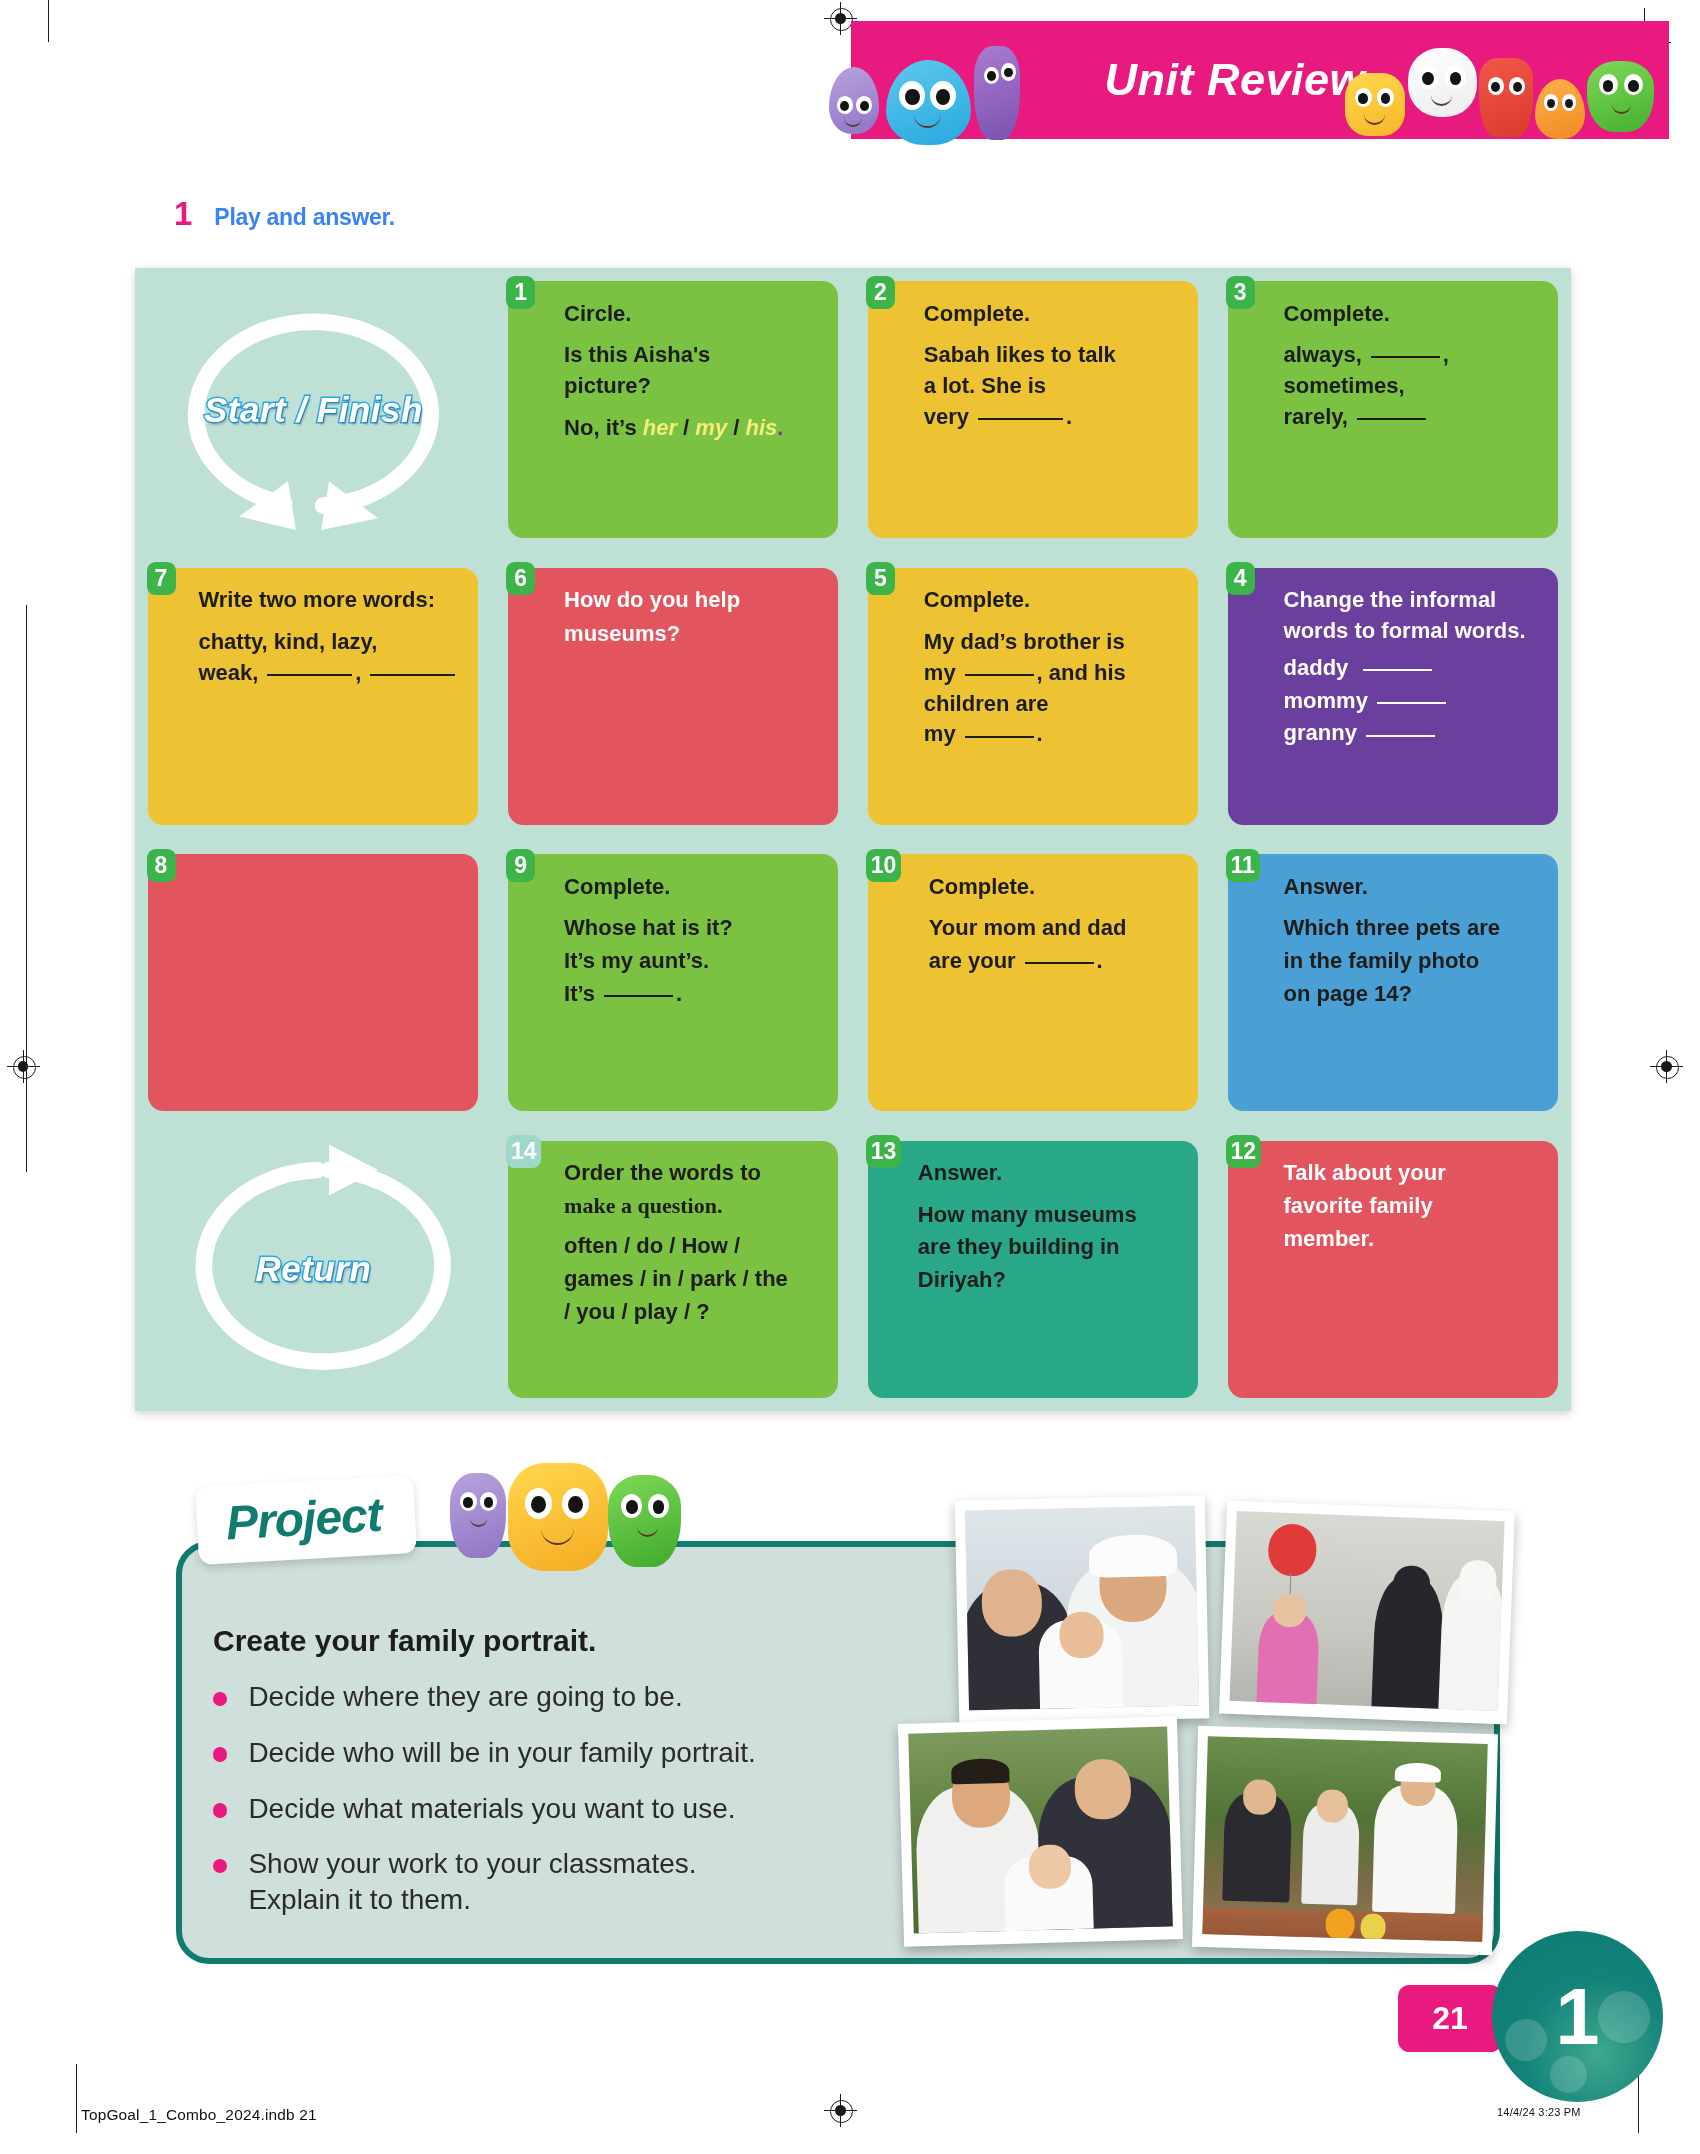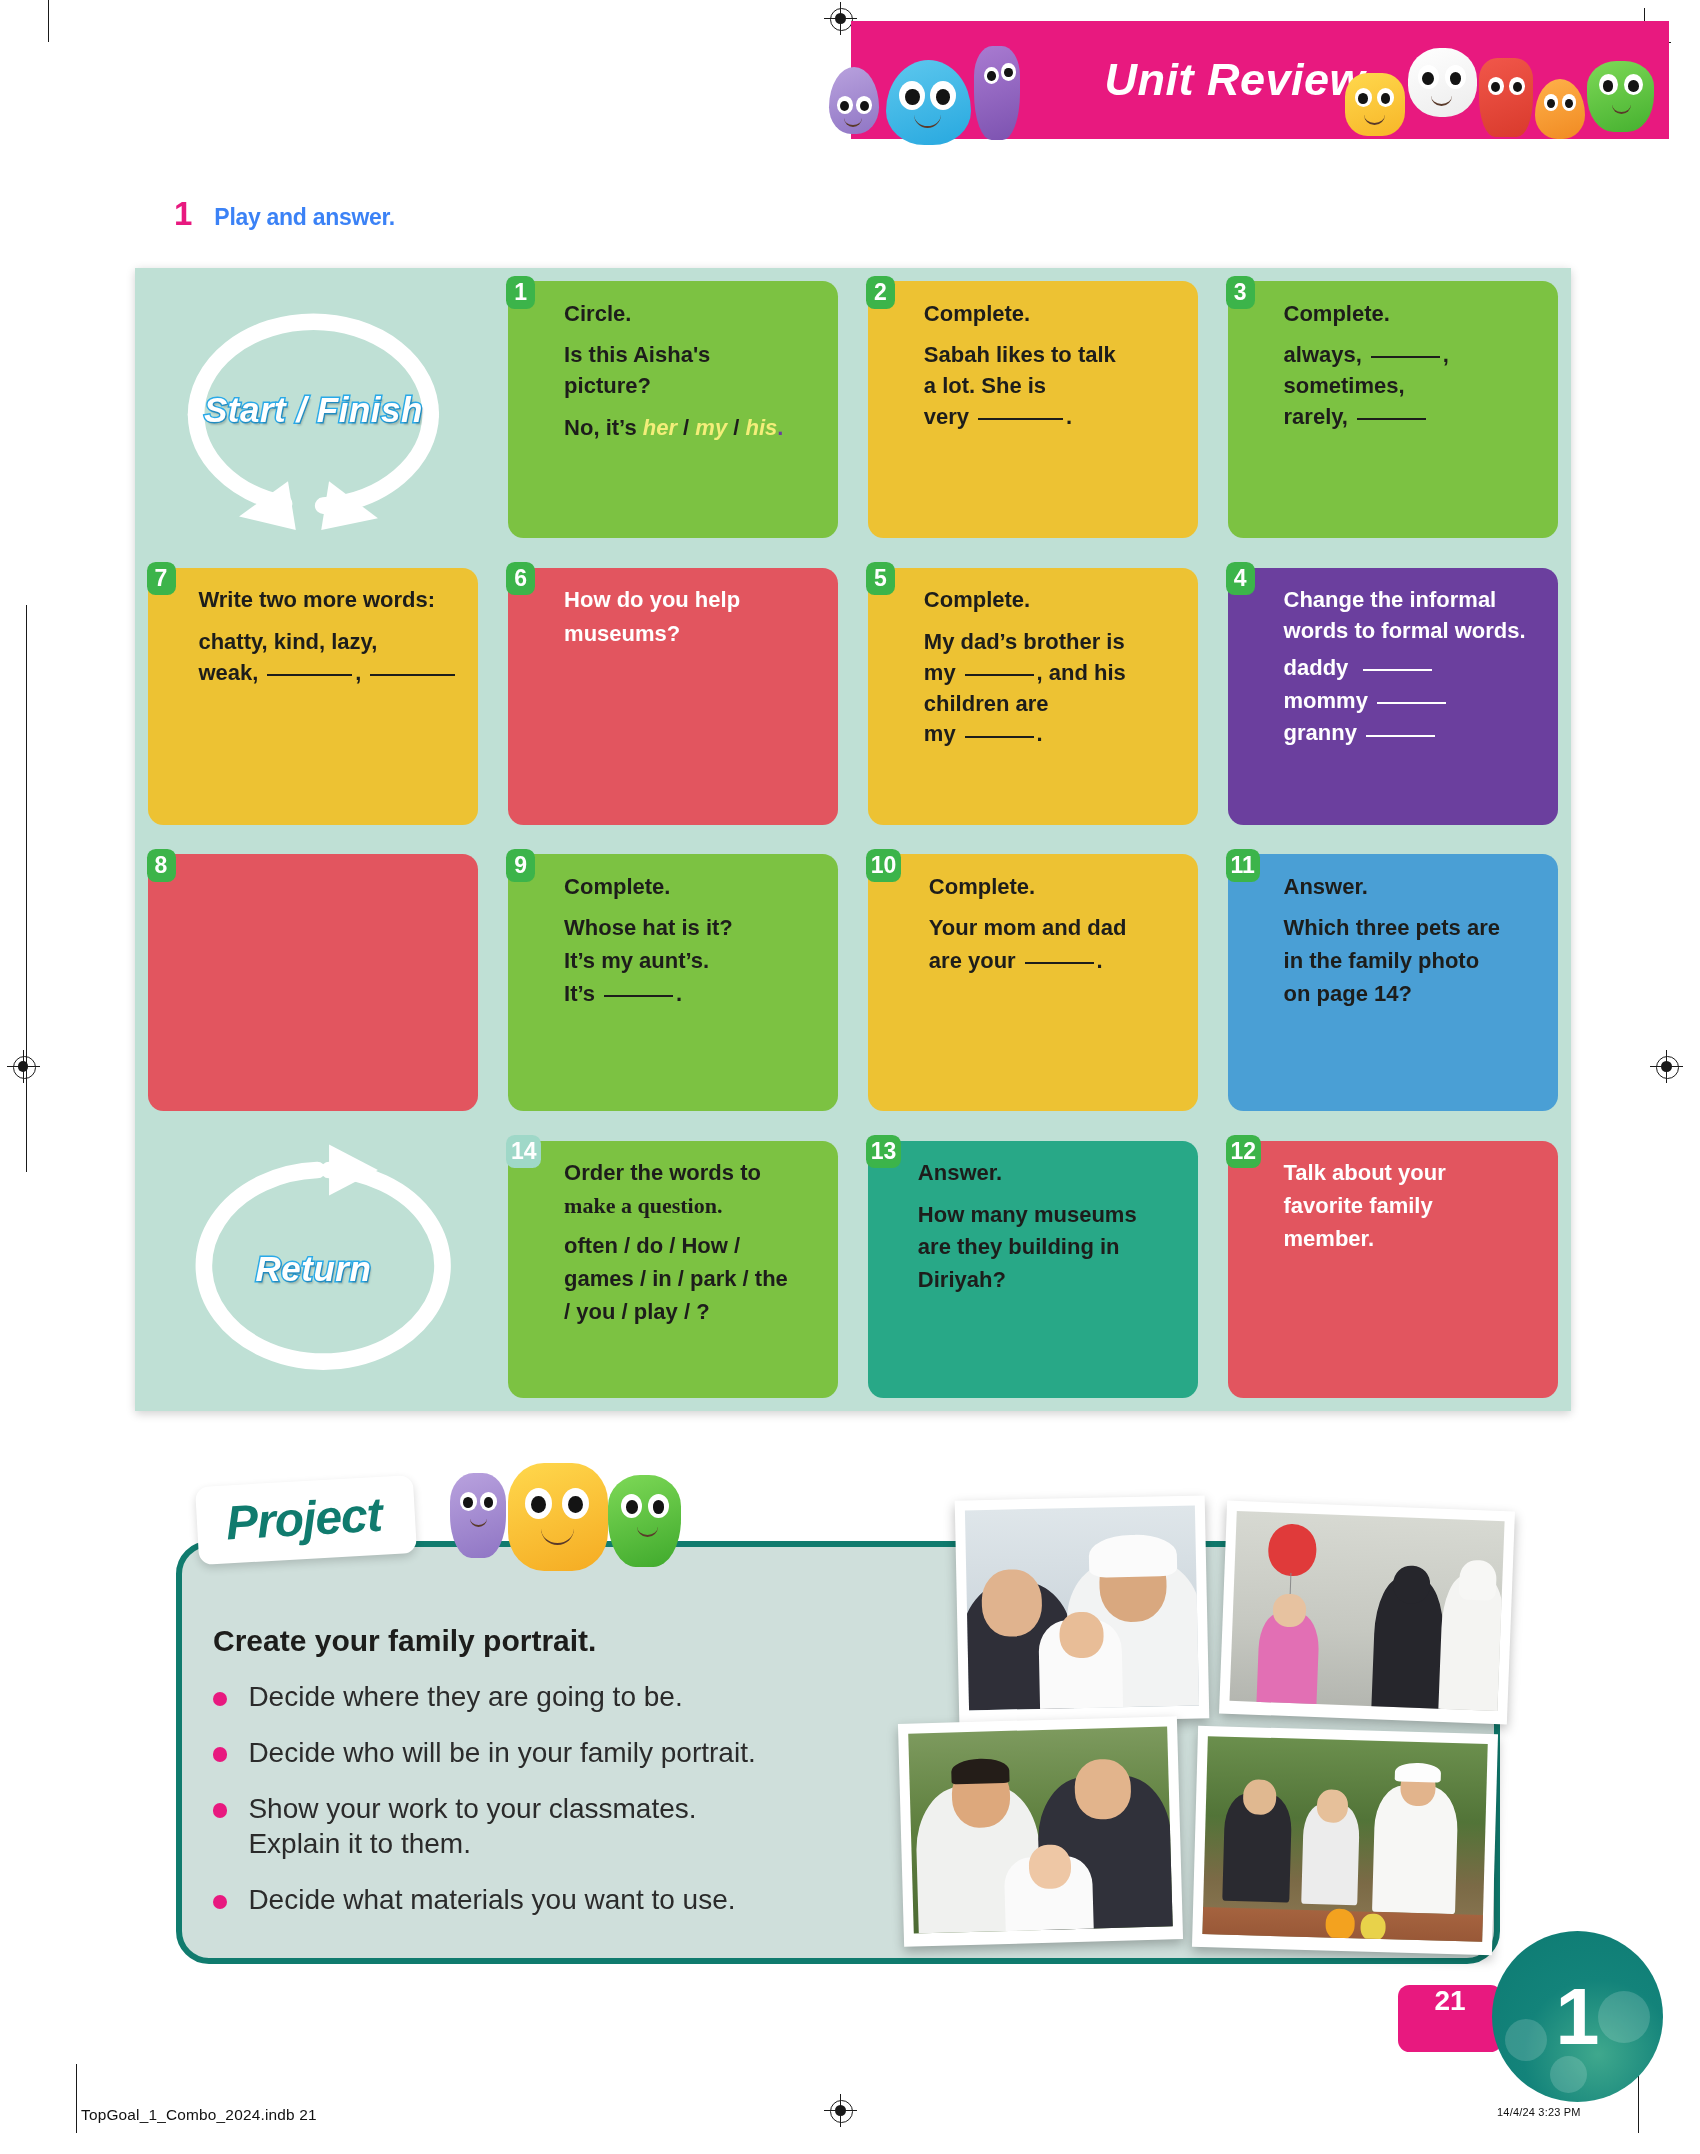--- a/index.html
+++ b/index.html
@@ -97,22 +97,22 @@
   .bullet .btxt{font-size:28px;color:#2b2b2b;line-height:1.28;}
 
   
   .photo{position:absolute;background:#fff;padding:9.6px 9.6px 13.4px 9.6px;
          box-shadow:0 4.8px 11.5px rgba(0,0,0,.28);box-sizing:border-box;}
   .photo .inner{width:100%;height:100%;overflow:hidden;position:relative;}
 
   
   .page-badge{
     position:absolute;left:1398px;top:1985px;width:104px;height:67px;background:#e8197f;
-    border-radius:11.5px;display:flex;justify-content:center;
-    color:#fff;font-size:28px;font-weight:bold;z-index:4;
+    border-radius:11.5px;display:flex;align-items:center;justify-content:center;
+    color:#fff;font-size:32px;font-weight:bold;z-index:4;
   }
   .unit-circle{
     position:absolute;left:1492px;top:1931px;width:171px;height:171px;border-radius:50%;
     background:radial-gradient(circle at 62% 72%, #3fa88d 0%, #13837a 46%, #0d7a72 100%);
     display:flex;align-items:center;justify-content:center;z-index:5;overflow:hidden;
   }
   .unit-circle .bub{position:absolute;border-radius:50%;background:rgba(255,255,255,.16);}
   .unit-circle span{color:#fff;font-size:79px;font-weight:bold;position:relative;z-index:2;}
   .foot-left{position:absolute;left:81px;top:2106px;font-size:15.4px;color:#111;
              font-family:"Liberation Sans",sans-serif;letter-spacing:0.2px;}
@@ -450,26 +450,26 @@
     <div class="bullet">
       <div class="dot"></div>
       <div class="btxt">Decide where they are going to be.</div>
     </div>
     <div class="bullet">
       <div class="dot"></div>
       <div class="btxt">Decide who will be in your family portrait.</div>
     </div>
     <div class="bullet">
       <div class="dot"></div>
+      <div class="btxt">Decide what materials you want to use.</div>
+    </div>
+    <div class="bullet">
+      <div class="dot"></div>
       <div class="btxt" style="white-space:pre-line;">Show your work to your classmates.
 Explain it to them.</div>
-    </div>
-    <div class="bullet">
-      <div class="dot"></div>
-      <div class="btxt">Decide what materials you want to use.</div>
     </div>
   </div>
 
   <div class="photo" style="left:957px;top:1498px;width:250px;height:223px;transform:rotate(-1.2deg);">
     <div class="inner" style="background:linear-gradient(180deg,#dfe6ea 0%,#cfd8de 52%,#b7c2c8 100%);">
       <div style="position:absolute;left:-5.8px;top:36%;width:111px;height:64%;background:#2f2f38;border-radius:46% 46% 0 0;"></div>
       <div style="position:absolute;left:15.4px;top:30%;width:60px;height:67px;background:#e0b38e;border-radius:46%;"></div>
       <div style="position:absolute;left:100px;top:26%;width:134px;height:74%;background:#f2f3f3;border-radius:40% 40% 0 0;"></div>
       <div style="position:absolute;left:133px;top:20%;width:67px;height:75px;background:#d9a87f;border-radius:46%;"></div>
       <div style="position:absolute;left:123px;top:14%;width:88px;height:42px;background:#fbfbfb;border-radius:48% 48% 20% 20%;"></div>

